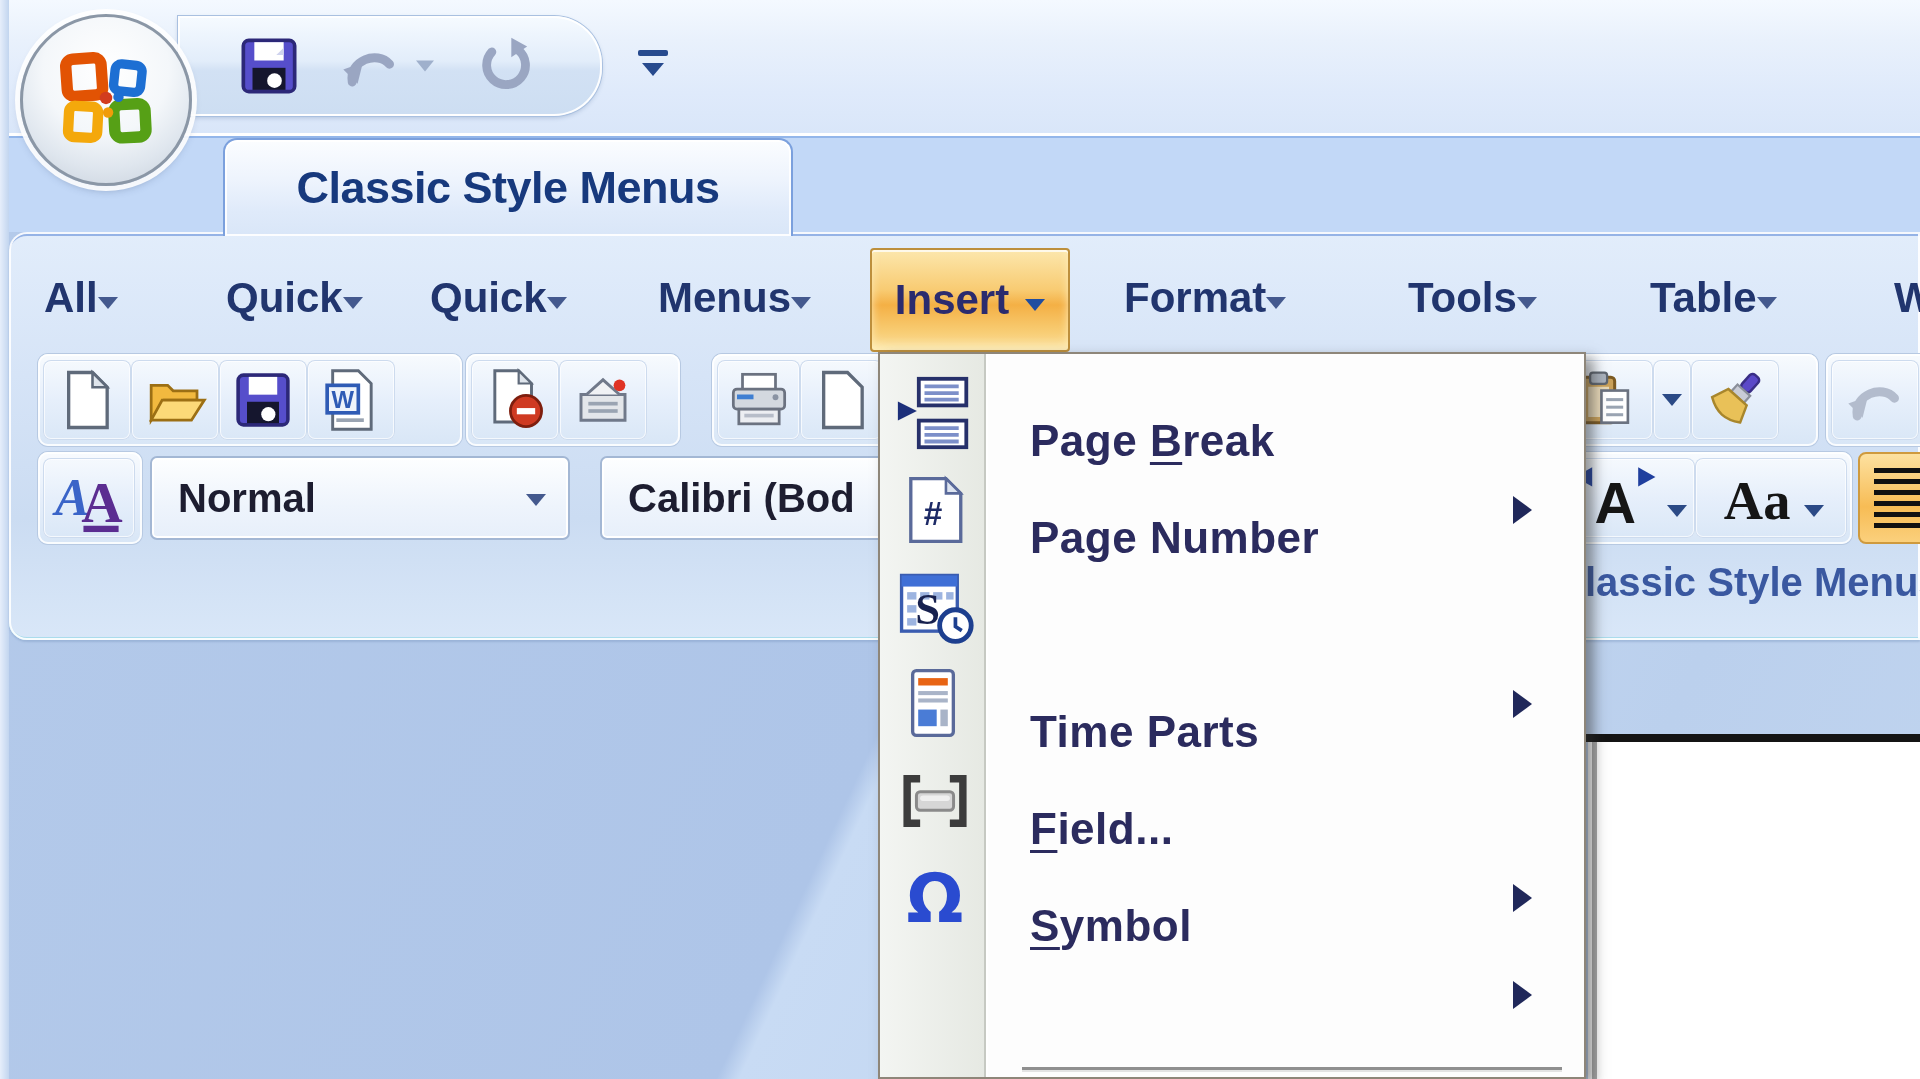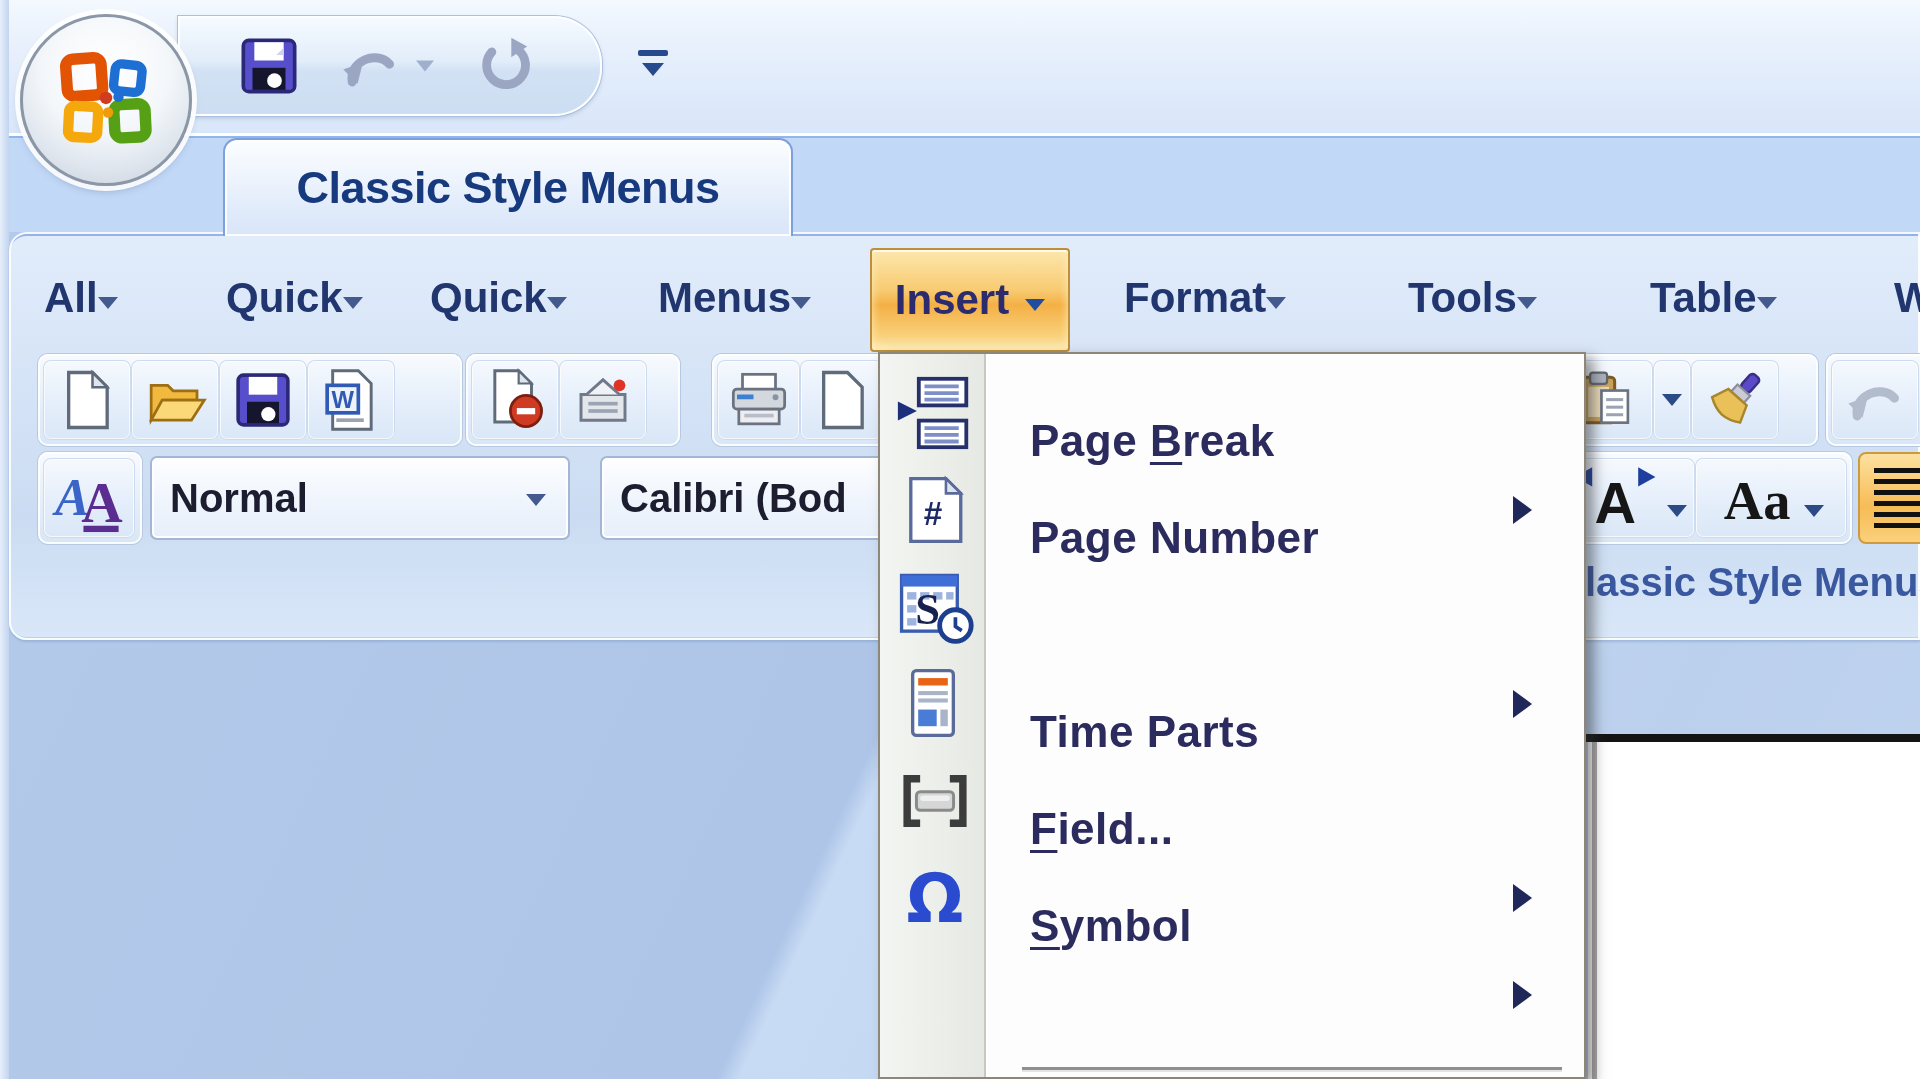--- a/index.html
+++ b/index.html
@@ -71,21 +71,21 @@
     display:flex;align-items:center;padding:0 5px;}
   .tbtn{width:88px;height:80px;display:flex;align-items:center;justify-content:center;border-radius:8px;
     box-shadow:inset 0 0 0 1px #cddbee, inset 0 0 0 2px rgba(255,255,255,.7);}
   .tbtn.narrow{width:38px;}
   .row2{top:452px;}
   .combo{position:absolute;top:456px;height:84px;z-index:3;box-sizing:border-box;
     background:linear-gradient(#fdfeff,#eef4fc 60%,#e7effa);
     border:2px solid #a3b7d4;border-radius:7px;
     box-shadow:inset 0 0 0 2px #ffffff;
     display:flex;align-items:center;}
-  .combo .val{font-size:40px;font-weight:700;color:#1d1d30;padding-left:18px;white-space:nowrap;overflow:hidden;}
+  .combo .val{font-size:40px;font-weight:700;color:#1d1d30;padding-left:26px;white-space:nowrap;overflow:hidden;}
   .combo .mb-caret{position:absolute;right:22px;top:36px;margin-top:0;}
   .hl-btn{position:absolute;left:1858px;top:452px;width:110px;height:92px;z-index:3;box-sizing:border-box;
     border:2px solid #cf9a3e;border-radius:8px;
     background:linear-gradient(#fde1a0,#f7bc55 60%,#fbd07c);
     display:flex;flex-direction:column;justify-content:center;gap:6px;padding-left:14px;}
   .hl-btn .ln{width:56px;height:5px;background:#111;}
   .grp-label{position:absolute;left:1556px;top:560px;height:52px;z-index:3;
     font-size:40px;font-weight:700;color:#3a58a0;white-space:nowrap;}
   
   .page-topline{position:absolute;left:1585px;top:734px;width:335px;height:8px;background:#141414;z-index:2;}

